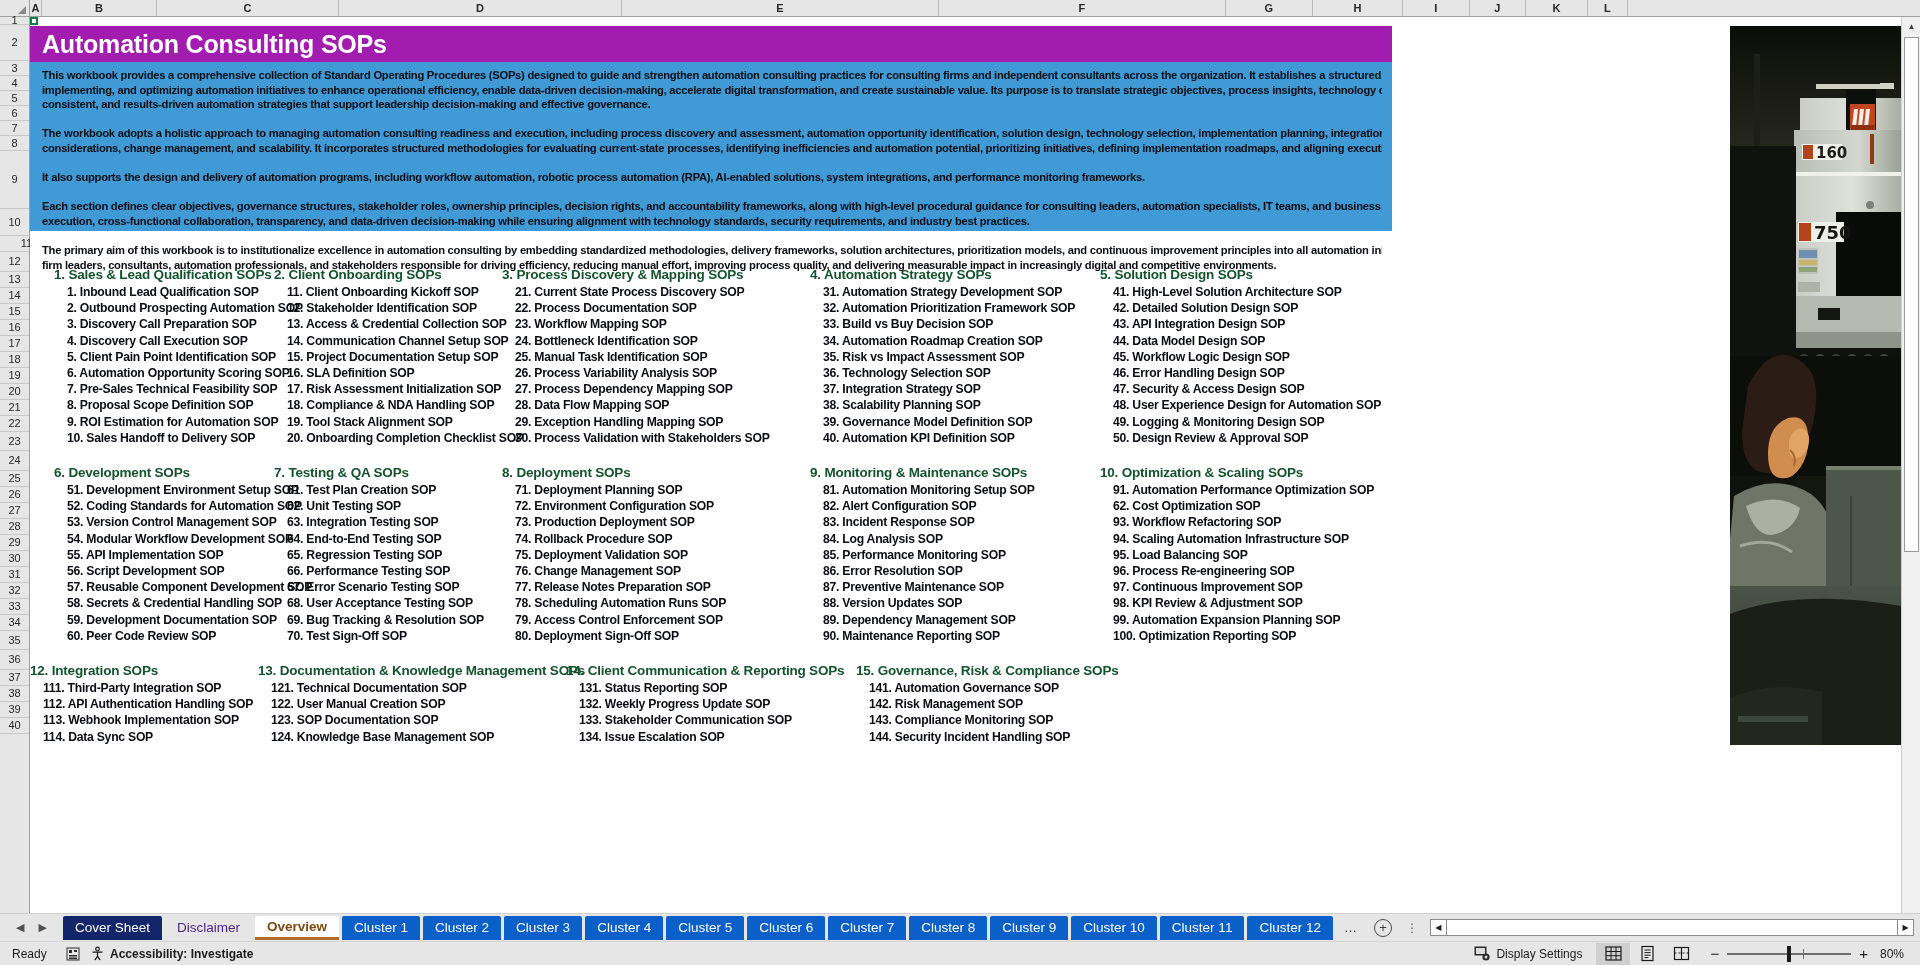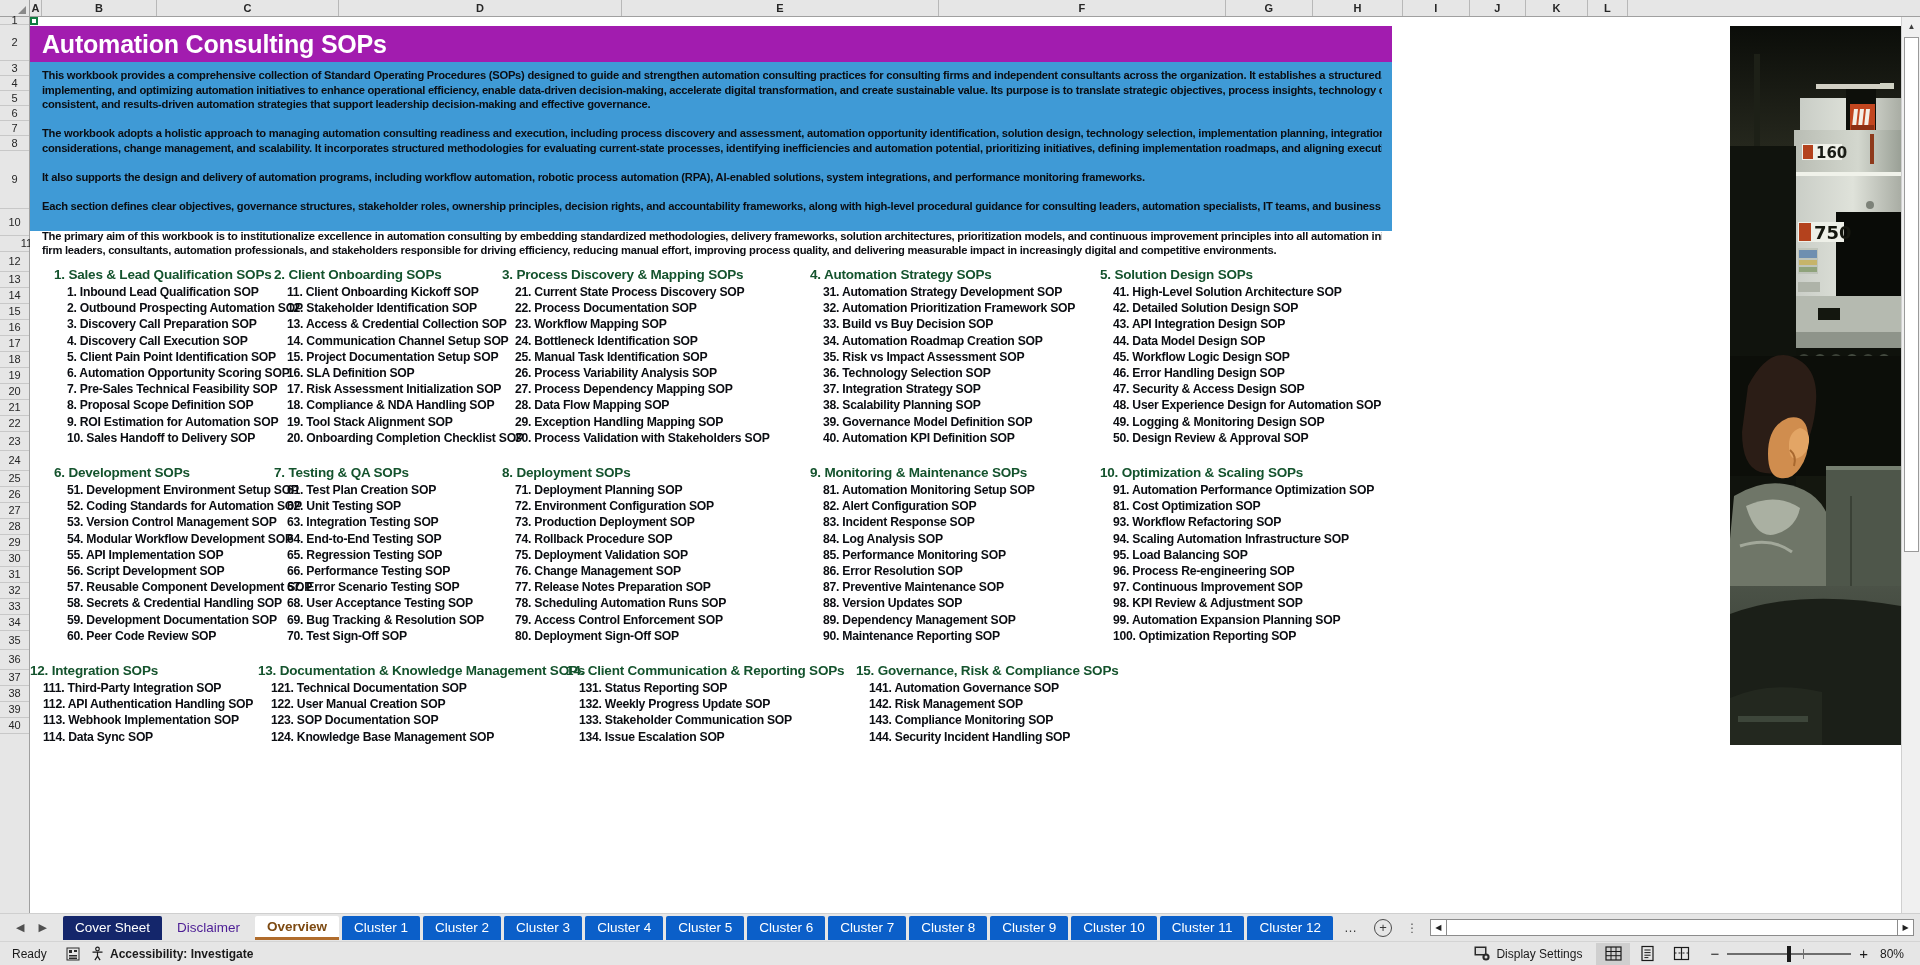--- a/index.html
+++ b/index.html
@@ -276,20 +276,21 @@
           <p>This workbook provides a comprehensive collection of Standard Operating Procedures (SOPs) designed to guide and strengthen automation consulting practices for consulting firms and independent consultants across the organization. It establishes a structured, disciplined, and integrated framework for designing,</p>
           <p>implementing, and optimizing automation initiatives to enhance operational efficiency, enable data-driven decision-making, accelerate digital transformation, and create sustainable value. Its purpose is to translate strategic objectives, process insights, technology capabilities, and service priorities into coordinated,</p>
           <p>consistent, and results-driven automation strategies that support leadership decision-making and effective governance.</p>
           <p class="sp"></p>
           <p>The workbook adopts a holistic approach to managing automation consulting readiness and execution, including process discovery and assessment, automation opportunity identification, solution design, technology selection, implementation planning, integration architecture, governance models, risk and compliance</p>
           <p>considerations, change management, and scalability. It incorporates structured methodologies for evaluating current-state processes, identifying inefficiencies and automation potential, prioritizing initiatives, defining implementation roadmaps, and aligning execution efforts with overall business and operational objectives.</p>
           <p class="sp"></p>
           <p>It also supports the design and delivery of automation programs, including workflow automation, robotic process automation (RPA), AI-enabled solutions, system integrations, and performance monitoring frameworks.</p>
           <p class="sp"></p>
           <p>Each section defines clear objectives, governance structures, stakeholder roles, ownership principles, decision rights, and accountability frameworks, along with high-level procedural guidance for consulting leaders, automation specialists, IT teams, and business stakeholders. The SOPs are designed to promote disciplined</p>
+          <p>execution, cross-functional collaboration, transparency, and data-driven decision-making while ensuring alignment with technology standards, security requirements, and industry best practices.</p>
           <p class="sp"></p>
           <p>The primary aim of this workbook is to institutionalize excellence in automation consulting by embedding standardized methodologies, delivery frameworks, solution architectures, prioritization models, and continuous improvement principles into all automation initiatives. It serves as a strategic and operational reference for</p>
           <p>firm leaders, consultants, automation professionals, and stakeholders responsible for driving efficiency, reducing manual effort, improving process quality, and delivering measurable impact in increasingly digital and competitive environments.</p>
         </div>
 
 
       <div class="sopgrid" id="sopgrid">
           <div class="soprow">
             <div class="sopcol c1">
               <div class="cat-title">1. Sales &amp; Lead Qualification SOPs</div>
@@ -407,21 +408,21 @@
               <div class="sop-item">85. Performance Monitoring SOP</div>
               <div class="sop-item">86. Error Resolution SOP</div>
               <div class="sop-item">87. Preventive Maintenance SOP</div>
               <div class="sop-item">88. Version Updates SOP</div>
               <div class="sop-item">89. Dependency Management SOP</div>
               <div class="sop-item">90. Maintenance Reporting SOP</div>
             </div>
             <div class="sopcol c5">
               <div class="cat-title">10. Optimization &amp; Scaling SOPs</div>
               <div class="sop-item">91. Automation Performance Optimization SOP</div>
-              <div class="sop-item">81. Cost Optimization SOP</div>
+              <div class="sop-item">62. Cost Optimization SOP</div>
               <div class="sop-item">93. Workflow Refactoring SOP</div>
               <div class="sop-item">94. Scaling Automation Infrastructure SOP</div>
               <div class="sop-item">95. Load Balancing SOP</div>
               <div class="sop-item">96. Process Re-engineering SOP</div>
               <div class="sop-item">97. Continuous Improvement SOP</div>
               <div class="sop-item">98. KPI Review &amp; Adjustment SOP</div>
               <div class="sop-item">99. Automation Expansion Planning SOP</div>
               <div class="sop-item">100. Optimization Reporting SOP</div>
             </div>
           </div>

